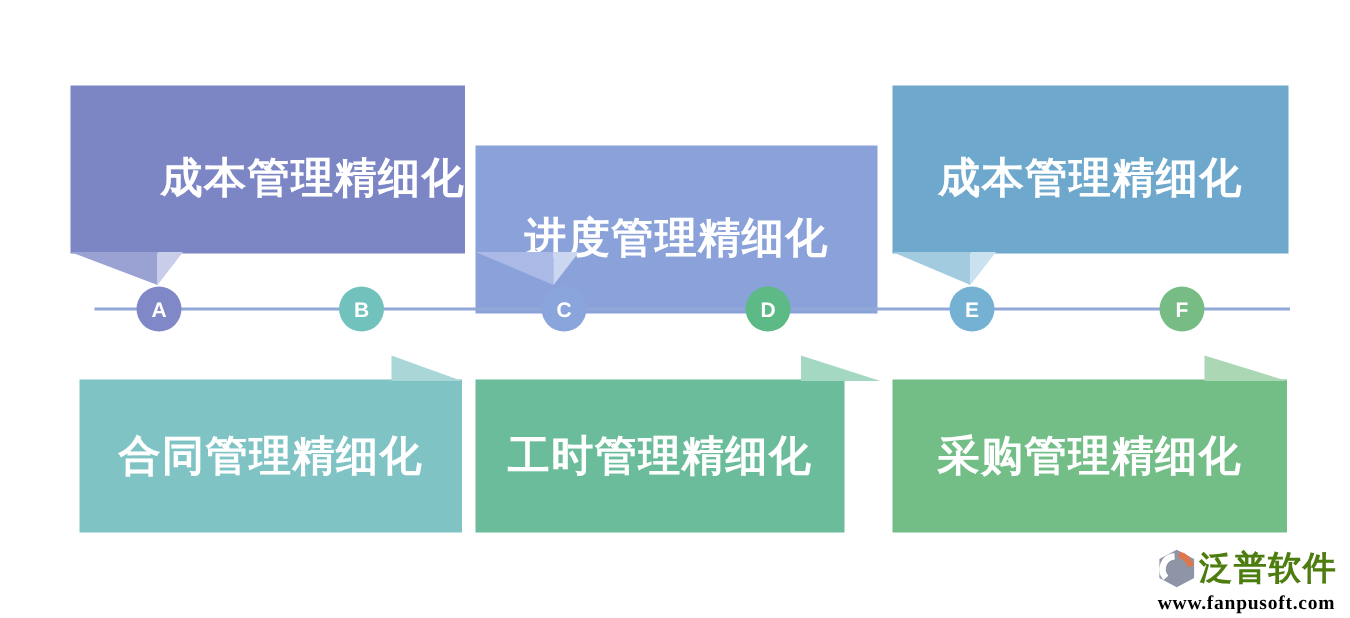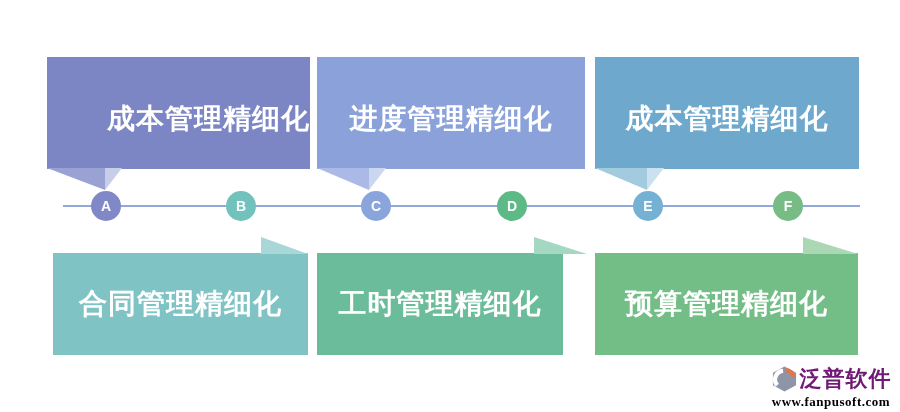--- a/index.html
+++ b/index.html
@@ -82,35 +82,35 @@
   }
 </style>
 </head>
 <body>
 
 <div class="canvas">
 
   <div class="card top-row" style="left: 47px; width: 263px; background-color: rgb(124, 134, 197); justify-content: flex-end;">
     <span class="card-label">成本管理精细化</span>
   </div>
-  <div class="card top-row" style="left: 317px; width: 268px; background-color: rgb(138, 162, 217);">
+  <div class="card top-row" style="left: 317px; width: 268px; background-color: rgb(138, 162, 217); margin-top: 40px;">
     <span class="card-label">进度管理精细化</span>
   </div>
   <div class="card top-row" style="left: 595px; width: 264px; background-color: rgb(110, 168, 205);">
     <span class="card-label">成本管理精细化</span>
   </div>
 
   <div class="card bottom-row" style="left: 53px; width: 255px; background-color: rgb(127, 195, 196);">
     <span class="card-label">合同管理精细化</span>
   </div>
   <div class="card bottom-row" style="left: 317px; width: 246px; background-color: rgb(107, 188, 154);">
     <span class="card-label">工时管理精细化</span>
   </div>
   <div class="card bottom-row" style="left: 595px; width: 263px; background-color: rgb(115, 189, 135);">
-    <span class="card-label">预算管理精细化</span>
+    <span class="card-label">采购管理精细化</span>
   </div>
 
   <svg class="overlay" viewBox="0 0 900 412">
 
     <polygon points="47,168 105,168 105,190" style="fill: rgb(153, 162, 210);"></polygon>
     <polygon points="105,168 122,168 105,190" style="fill: rgb(200, 205, 234);"></polygon>
 
     <polygon points="317,168 369,168 369,190" style="fill: rgb(170, 185, 230);"></polygon>
     <polygon points="369,168 386,168 369,190" style="fill: rgb(203, 214, 241);"></polygon>
 
@@ -143,18 +143,18 @@
     <span>F</span>
   </div>
 
   <div class="logo">
     <div class="logo-top">
       <svg width="27" height="28" viewBox="0 0 28 28">
         <polygon points="14,1 26,7.5 26,20.5 14,27 2,20.5 2,7.5" style="fill: rgb(142, 149, 166);"></polygon>
         <path d="M6.5,20.5 A 9,9 0 0 1 12.5,5.5" stroke="#ffffff" stroke-width="4.5" fill="none"></path>
         <path d="M15.5,4.5 A 10,10 0 0 1 23.5,12.5" stroke-width="4.5" fill="none" style="stroke: rgb(224, 118, 78);"></path>
       </svg>
-      <span class="logo-name" style="color: #701a75;">泛普软件</span>
+      <span class="logo-name" style="color: #4d7c0f;">泛普软件</span>
     </div>
     <div class="logo-url" style="color: #000000;">www.fanpusoft.com</div>
   </div>
 
 </div>
 
 </body></html>

